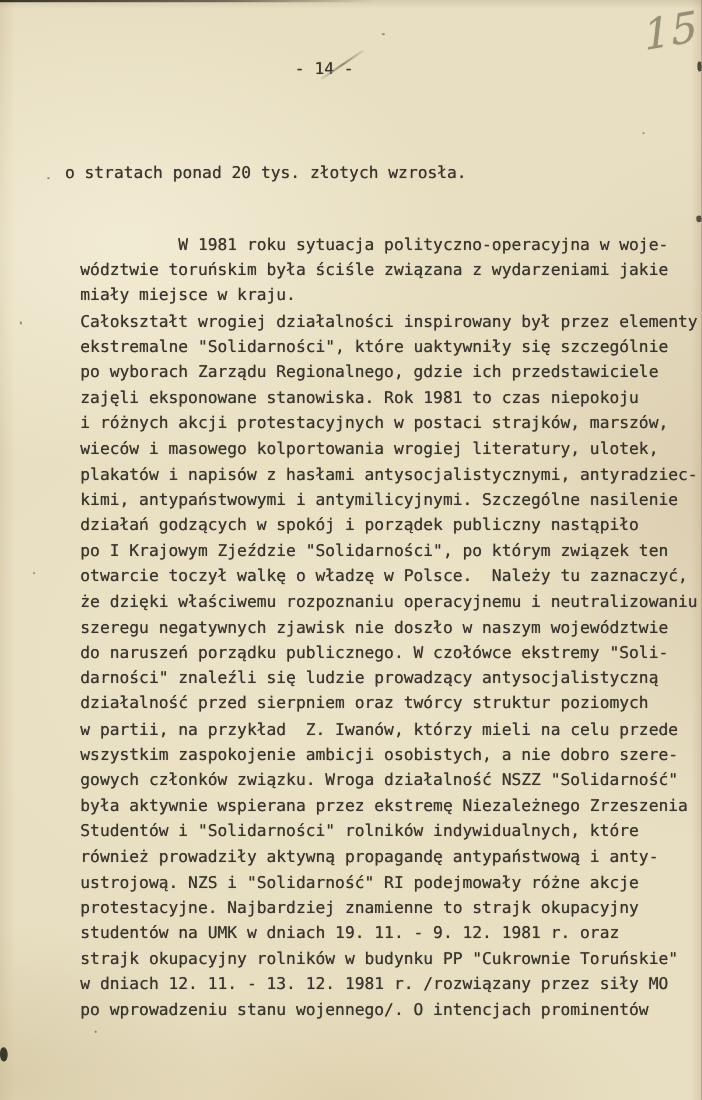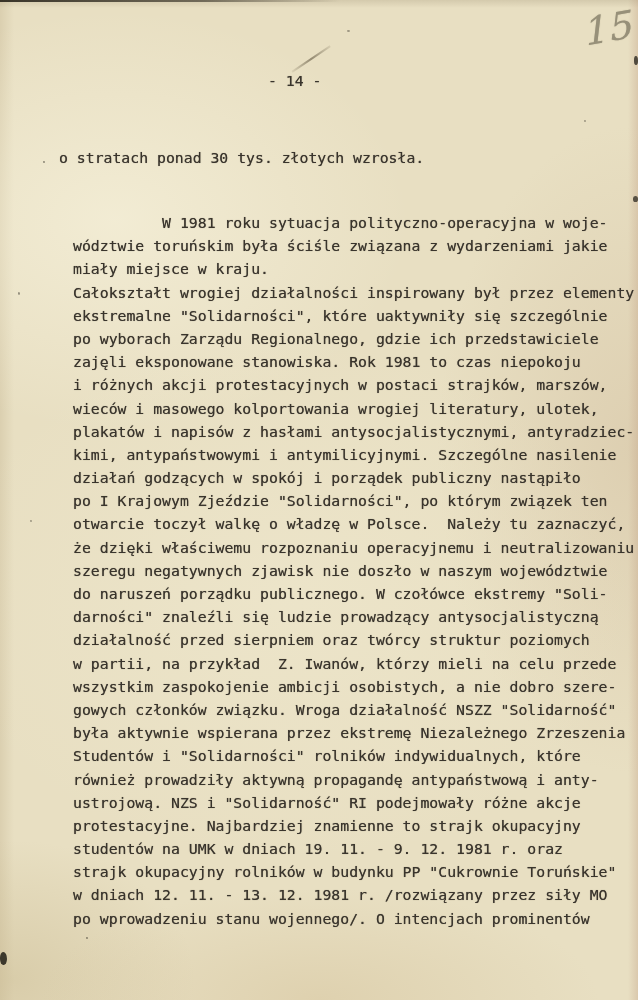--- a/index.html
+++ b/index.html
@@ -41,21 +41,21 @@
   }
 
   
   .typed {
     color: #39342c;
     font-size: 14.8px;
     letter-spacing: 0px;
     text-shadow: 0 0 0.7px rgba(57,52,44,0.75);
     white-space: pre;
   }
-  .page-num { position: absolute; left: 268px; top: 72px; }
+  .page-num { position: absolute; left: 268px; top: 54px; }
   .pencil-slash {
     position: absolute; left: 288px; top: 58px; width: 46px; height: 1.5px;
     background: linear-gradient(to right, rgba(140,130,105,0.15), rgba(134,124,100,0.85), rgba(140,130,105,0.2));
     transform: rotate(-34deg);
     transform-origin: center;
   }
   .intro-line { position: absolute; left: 59px; top: 149px; }
   .paragraph { position: absolute; left: 58px; top: 211px; margin-left: 15px; }
   .paragraph .tline { line-height: 23.2px; height: 23.2px; }
 </style>
@@ -64,21 +64,21 @@
 
 <div class="page">
 
   <div class="top-edge-line"></div>
 
   <div class="handwritten-num">15</div>
 
   <div class="typed page-num">- 14 -</div>
   <div class="pencil-slash"></div>
 
-  <div class="typed intro-line">o stratach ponad 30 tys. złotych wzrosła.</div>
+  <div class="typed intro-line">o stratach ponad 20 tys. złotych wzrosła.</div>
 
   <div class="typed paragraph"><div class="tline">          W 1981 roku sytuacja polityczno-operacyjna w woje-</div><div class="tline">wództwie toruńskim była ściśle związana z wydarzeniami jakie</div><div class="tline">miały miejsce w kraju.</div><div class="tline">Całokształt wrogiej działalności inspirowany był przez elementy</div><div class="tline">ekstremalne "Solidarności", które uaktywniły się szczególnie</div><div class="tline">po wyborach Zarządu Regionalnego, gdzie ich przedstawiciele</div><div class="tline">zajęli eksponowane stanowiska. Rok 1981 to czas niepokoju</div><div class="tline">i różnych akcji protestacyjnych w postaci strajków, marszów,</div><div class="tline">wieców i masowego kolportowania wrogiej literatury, ulotek,</div><div class="tline">plakatów i napisów z hasłami antysocjalistycznymi, antyradziec-</div><div class="tline">kimi, antypaństwowymi i antymilicyjnymi. Szczególne nasilenie</div><div class="tline">działań godzących w spokój i porządek publiczny nastąpiło</div><div class="tline">po I Krajowym Zjeździe "Solidarności", po którym związek ten</div><div class="tline">otwarcie toczył walkę o władzę w Polsce.  Należy tu zaznaczyć,</div><div class="tline">że dzięki właściwemu rozpoznaniu operacyjnemu i neutralizowaniu</div><div class="tline">szeregu negatywnych zjawisk nie doszło w naszym województwie</div><div class="tline">do naruszeń porządku publicznego. W czołówce ekstremy "Soli-</div><div class="tline">darności" znaleźli się ludzie prowadzący antysocjalistyczną</div><div class="tline">działalność przed sierpniem oraz twórcy struktur poziomych</div><div class="tline">w partii, na przykład  Z. Iwanów, którzy mieli na celu przede</div><div class="tline">wszystkim zaspokojenie ambicji osobistych, a nie dobro szere-</div><div class="tline">gowych członków związku. Wroga działalność NSZZ "Solidarność"</div><div class="tline">była aktywnie wspierana przez ekstremę Niezależnego Zrzeszenia</div><div class="tline">Studentów i "Solidarności" rolników indywidualnych, które</div><div class="tline">również prowadziły aktywną propagandę antypaństwową i anty-</div><div class="tline">ustrojową. NZS i "Solidarność" RI podejmowały różne akcje</div><div class="tline">protestacyjne. Najbardziej znamienne to strajk okupacyjny</div><div class="tline">studentów na UMK w dniach 19. 11. - 9. 12. 1981 r. oraz</div><div class="tline">strajk okupacyjny rolników w budynku PP "Cukrownie Toruńskie"</div><div class="tline">w dniach 12. 11. - 13. 12. 1981 r. /rozwiązany przez siły MO</div><div class="tline">po wprowadzeniu stanu wojennego/. O intencjach prominentów</div></div>
 
   <div class="speck" style="left:634px; top:56px; width:4px; height:9px; opacity:0.8;"></div>
   <div class="speck" style="left:633px; top:196px; width:5px; height:6px; opacity:0.75;"></div>
   <div class="speck" style="left:0px; top:952px; width:7px; height:13px; opacity:0.9;"></div>
   <div class="speck" style="left:43px; top:161px; width:2px; height:2px; opacity:0.5;"></div>
   <div class="speck" style="left:18px; top:292px; width:2px; height:3px; opacity:0.45;"></div>
   <div class="speck" style="left:30px; top:520px; width:2px; height:2px; opacity:0.4;"></div>
   <div class="speck" style="left:347px; top:30px; width:3px; height:2px; opacity:0.4;"></div>

